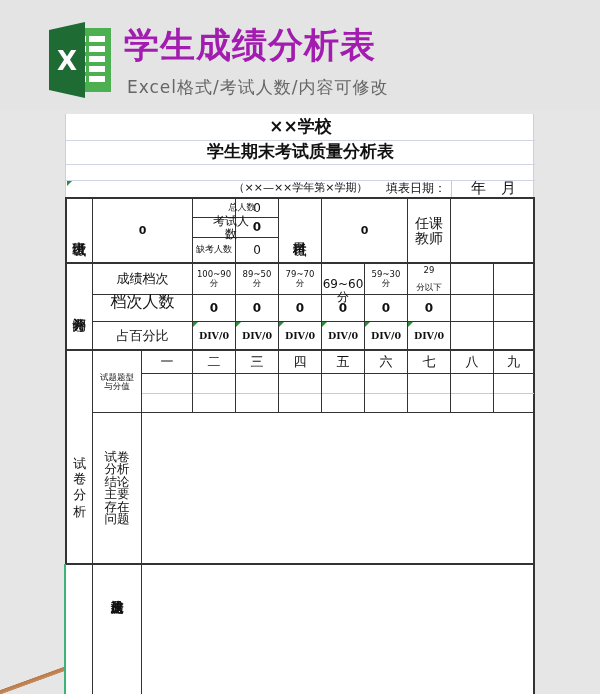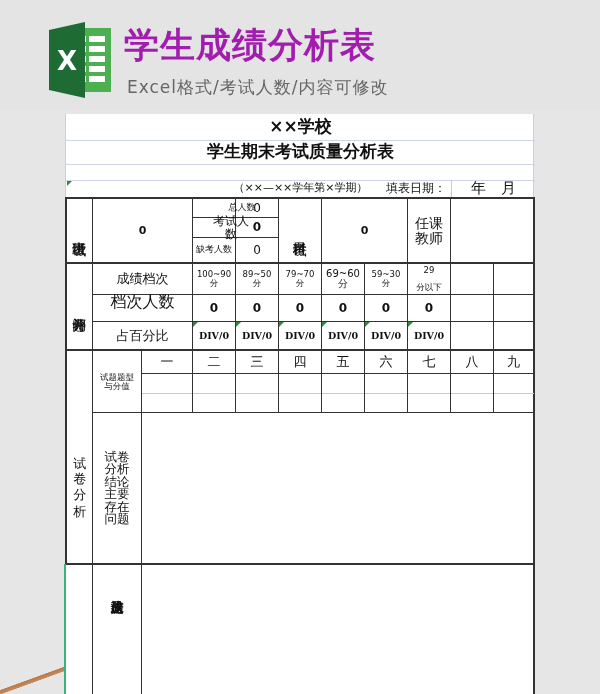--- a/index.html
+++ b/index.html
@@ -160,21 +160,21 @@
     <span>分</span>
   </div>
 <div class="cell" style="left:236px;top:264px;width:42px;height:30px;font-size:8.5px;flex-direction:column;">
   <span>89~50</span>
     <span>分</span>
   </div>
 <div class="cell" style="left:279px;top:264px;width:42px;height:30px;font-size:8.5px;flex-direction:column;">
   <span>79~70</span>
     <span>分</span>
   </div>
-<div class="cell" style="left:322px;top:264px;width:42px;height:30px;font-size:10px;flex-direction:column;">
+<div class="cell" style="left:322px;top:276px;width:42px;height:30px;font-size:12px;flex-direction:column;">
   <span>69~60</span>
     <span>分</span>
   </div>
 <div class="cell" style="left:365px;top:264px;width:42px;height:30px;font-size:8.5px;flex-direction:column;">
   <span>59~30</span>
     <span>分</span>
   </div>
 <div class="cell" style="left:408px;top:264px;width:42px;height:30px;font-size:8.5px;flex-direction:column;gap:8px;">
   <span>29</span>
     <span>分以下</span>

